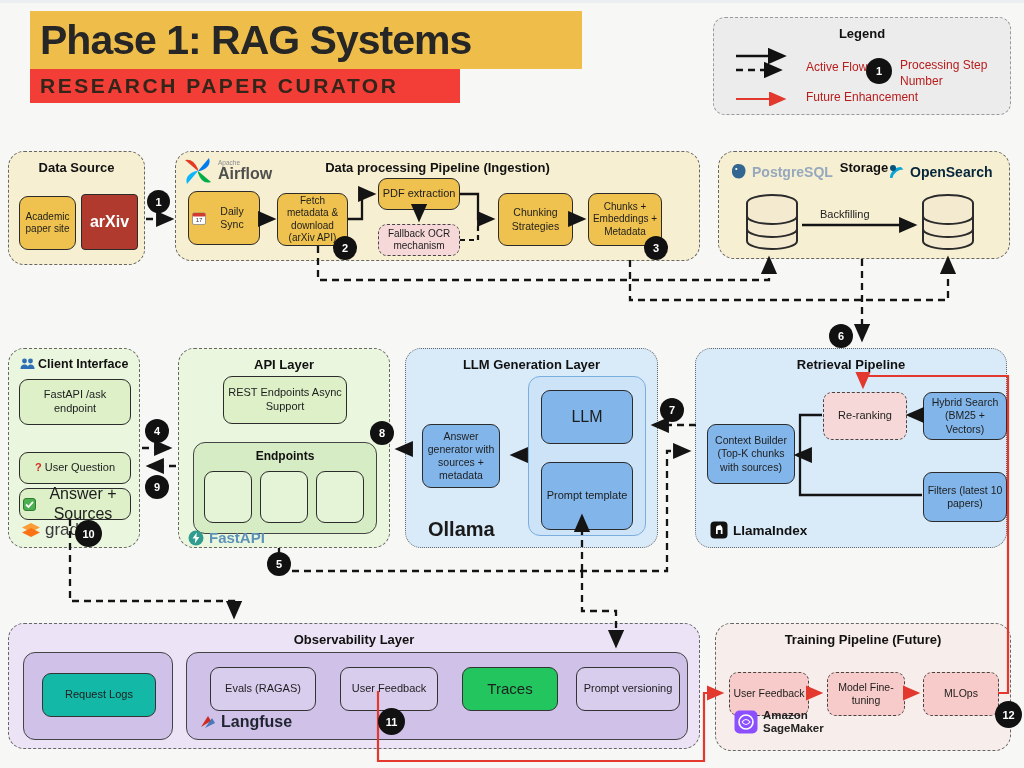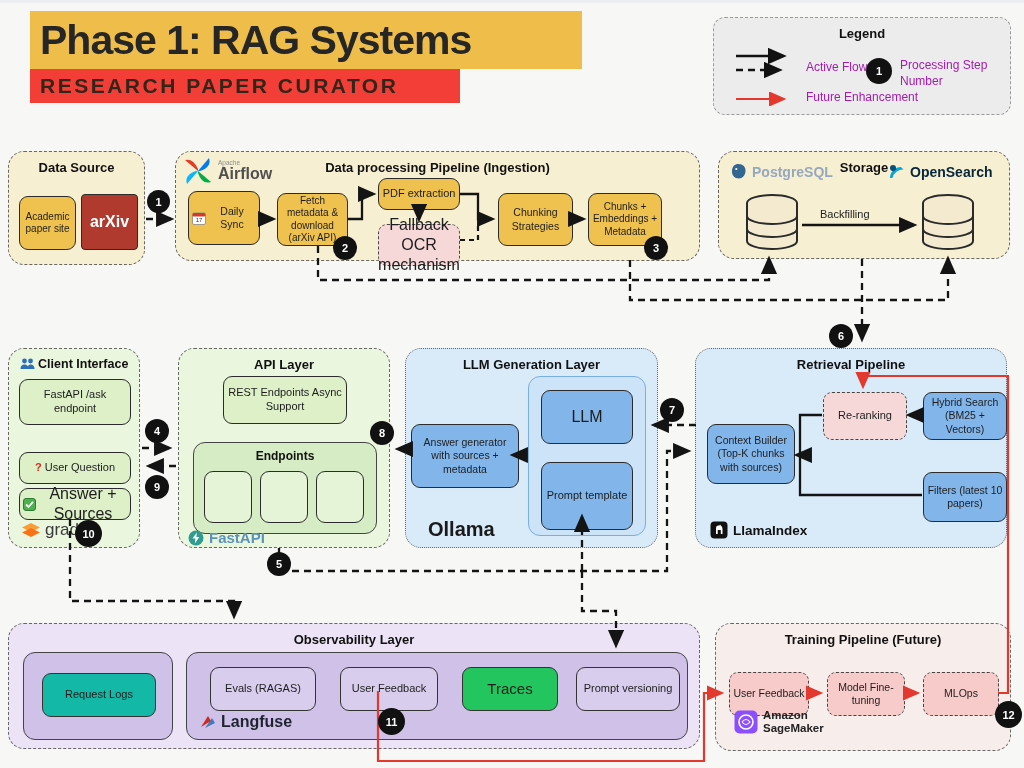--- a/index.html
+++ b/index.html
@@ -9,21 +9,21 @@
   .title-block{position:absolute;left:30px;top:8px;width:552px;height:58px;background:#efbe4a;
                display:flex;align-items:center;padding-left:10px;box-sizing:border-box;}
   .title-block span{font-size:41px;font-weight:bold;color:#262626;letter-spacing:-1px;}
   .subtitle-block{position:absolute;left:30px;top:66px;width:430px;height:34px;background:#f23e36;
                   display:flex;align-items:center;padding-left:10px;box-sizing:border-box;}
   .subtitle-block span{font-size:21px;font-weight:bold;color:#33251a;letter-spacing:2.5px;}
   
   .legend{position:absolute;left:713px;top:14px;width:298px;height:98px;background:#ececec;
           border:1.6px dashed #9a9a9a;border-radius:12px;box-sizing:border-box;}
   .legend-title{position:absolute;top:8px;width:100%;text-align:center;font-size:13px;font-weight:bold;color:#111;}
-  .legend-label{position:absolute;font-size:12px;color:#a21caf;}
+  .legend-label{position:absolute;font-size:12px;color:#b91c1c;}
   
   .sec{position:absolute;border:1.6px dashed #666;border-radius:16px;box-sizing:border-box;}
   .sec-title{position:absolute;top:8px;left:0;width:100%;text-align:center;font-size:13px;font-weight:bold;color:#111;}
   .cream{background:#f7efd2;}
   .greenbg{background:#ebf6df;}
   .bluebg{background:#d9eaf9;border-style:dotted;}
   .purplebg{background:#ece4f6;}
   .trainbg{background:#f7edeb;}
   
   .node{position:absolute;border:1.5px solid #2b2b2b;border-radius:9px;box-sizing:border-box;
@@ -112,21 +112,21 @@
       <text x="7" y="11" font-size="6" text-anchor="middle" fill="#333" font-family="Liberation Sans,sans-serif">17</text>
     </svg>
     <span>Daily Sync</span>
   </div>
   <div class="node yellow" style="left:277px;top:190px;width:71px;height:53px;font-size:10px;">
     <span>Fetch metadata &amp; download (arXiv API)</span>
   </div>
   <div class="node yellow" style="left:378px;top:175px;width:82px;height:32px;font-size:11px;">
     <span>PDF extraction</span>
   </div>
-  <div class="node pinknode" style="left:378px;top:221px;width:82px;height:42px;font-size:16px;">
+  <div class="node pinknode" style="left:378px;top:221px;width:82px;height:32px;font-size:10px;">
     <span>Fallback OCR mechanism</span>
   </div>
   <div class="node yellow" style="left:498px;top:190px;width:75px;height:53px;">
     <span>Chunking Strategies</span>
   </div>
   <div class="node yellow" style="left:588px;top:190px;width:74px;height:53px;font-size:10px;">
     <span>Chunks + Embeddings + Metadata</span>
   </div>
 
   <div class="sec cream" style="left:718px;top:148px;width:292px;height:108px;">
@@ -215,21 +215,21 @@
 
   <div class="sec bluebg" style="left:405px;top:345px;width:253px;height:200px;padding-left:36px;">
     <div class="sec-title">LLM Generation Layer</div>
     <div class="containerbox" style="left:122px;top:27px;width:118px;height:160px;background:#cde3f7;border:1.5px solid #7aaede;"></div>
     <div class="node bluenode" style="left:135px;top:41px;width:92px;height:54px;font-size:16px;">
       <span>LLM</span>
     </div>
     <div class="node bluenode" style="left:135px;top:113px;width:92px;height:68px;font-size:11px;">
       <span>Prompt template</span>
     </div>
-    <div class="node bluenode" style="left:5px;top:75px;width:108px;height:64px;">
+    <div class="node bluenode" style="left:16px;top:75px;width:78px;height:64px;">
       <span>Answer generator with sources + metadata</span>
     </div>
   </div>
   <div style="position:absolute;left:428px;top:515px;font-size:20px;font-weight:bold;color:#1a1a1a;z-index:6;">Ollama</div>
 
   <div class="sec bluebg" style="left:695px;top:345px;width:312px;height:200px;">
     <div class="sec-title">Retrieval Pipeline</div>
     <div class="node bluenode" style="left:11px;top:75px;width:88px;height:60px;">
       <span>Context Builder (Top-K chunks with sources)</span>
     </div>

